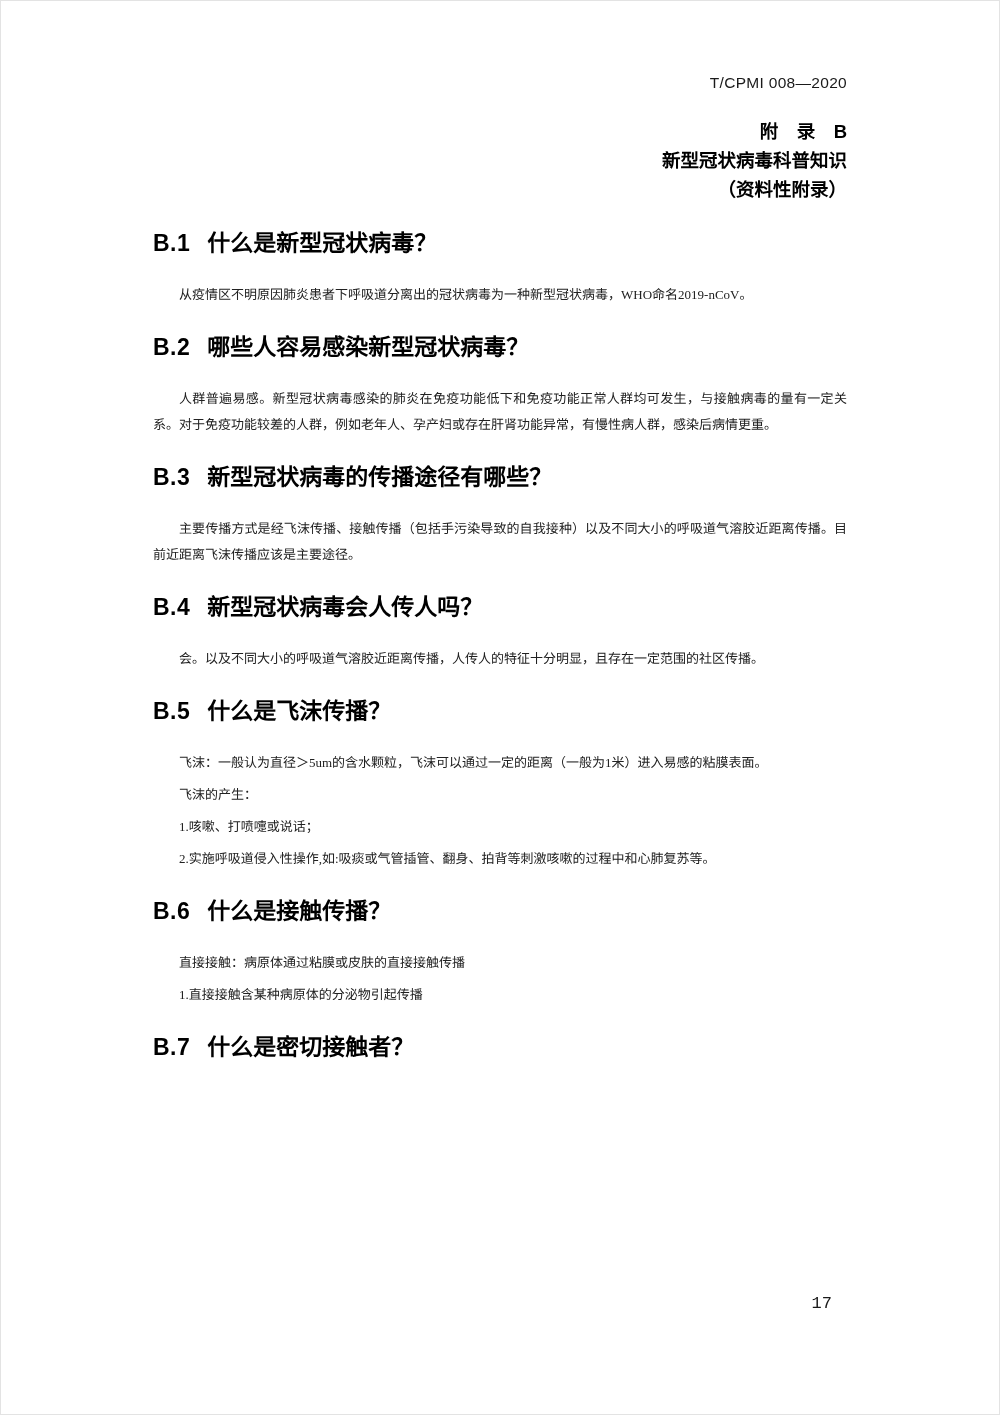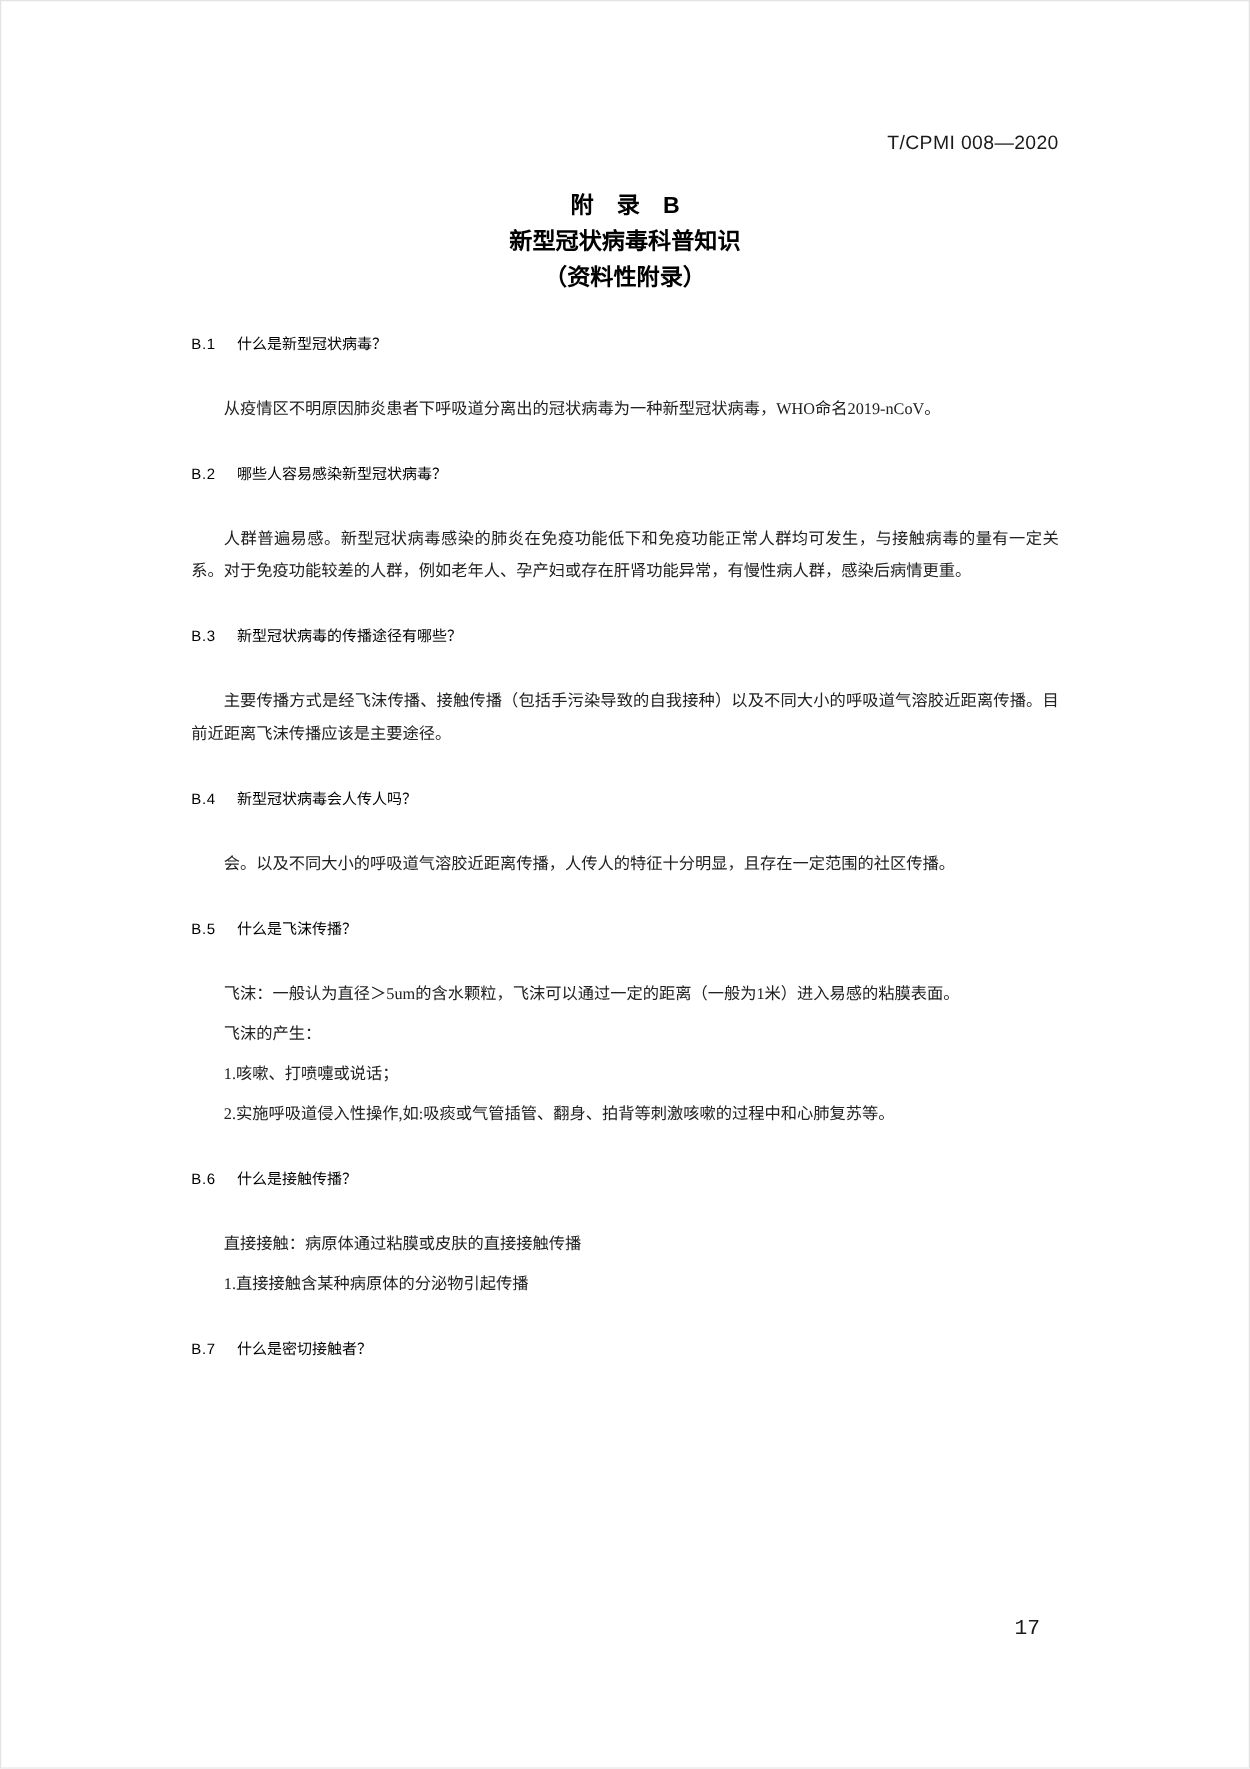--- a/index.html
+++ b/index.html
@@ -13,44 +13,44 @@
     height: 1415px;
     margin: 0 auto;
     background: #ffffff;
     box-sizing: border-box;
     border: 1px solid #e3e3e3;
     color: #212121;
     font-family: "Liberation Serif", "DejaVu Serif", serif;
     overflow: hidden;
   }
   .content {
-    padding: 104px 152px 0 152px;
+    padding: 72px 152px 0 152px;
   }
   .doc-number {
     text-align: right;
     font-family: "Liberation Sans", "DejaVu Sans", sans-serif;
     font-size: 15.5px;
     line-height: 20px;
     letter-spacing: 0.3px;
     color: #1a1a1a;
   }
   .title-block {
     margin-top: 24px;
-    text-align: center;
+    text-align: right;
     font-family: "Liberation Sans", "DejaVu Sans", sans-serif;
     font-weight: bold;
     font-size: 18.5px;
     line-height: 29px;
     color: #000000;
   }
   .section-heading {
     margin: 26px 0;
     font-family: "Liberation Sans", "DejaVu Sans", sans-serif;
-    font-weight: normal;
-    font-size: 12px;
+    font-weight: bold;
+    font-size: 23px;
     line-height: 26px;
     color: #000000;
   }
   .section-heading .num {
     display: inline-block;
     margin-right: 17px;
     letter-spacing: 0.5px;
   }
   .para {
     margin: 6px 0;

